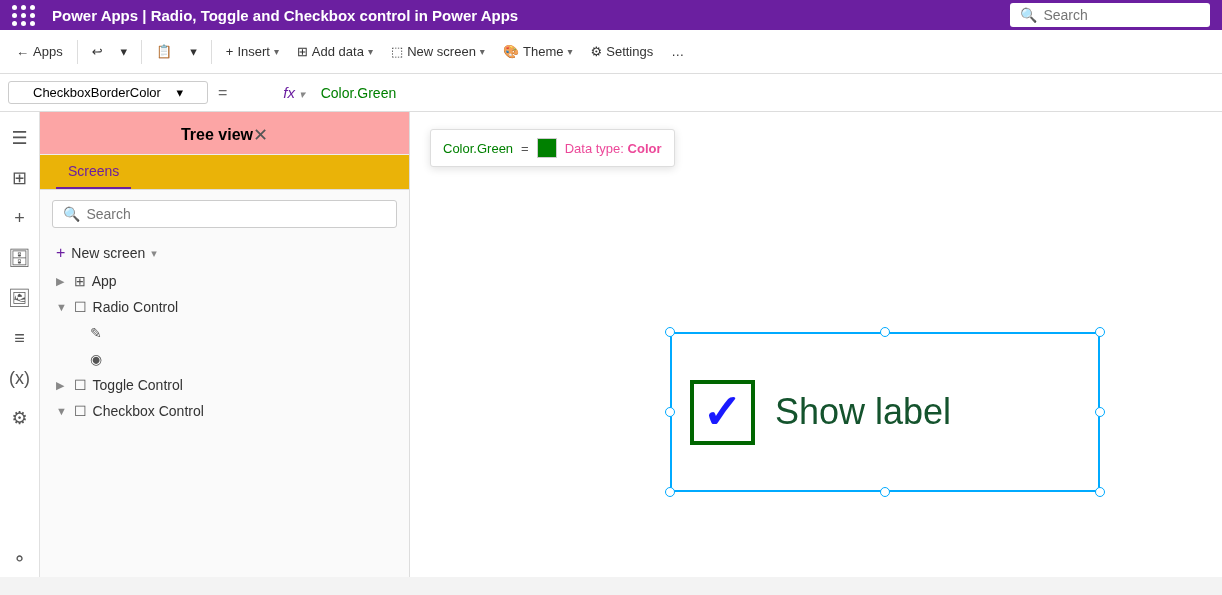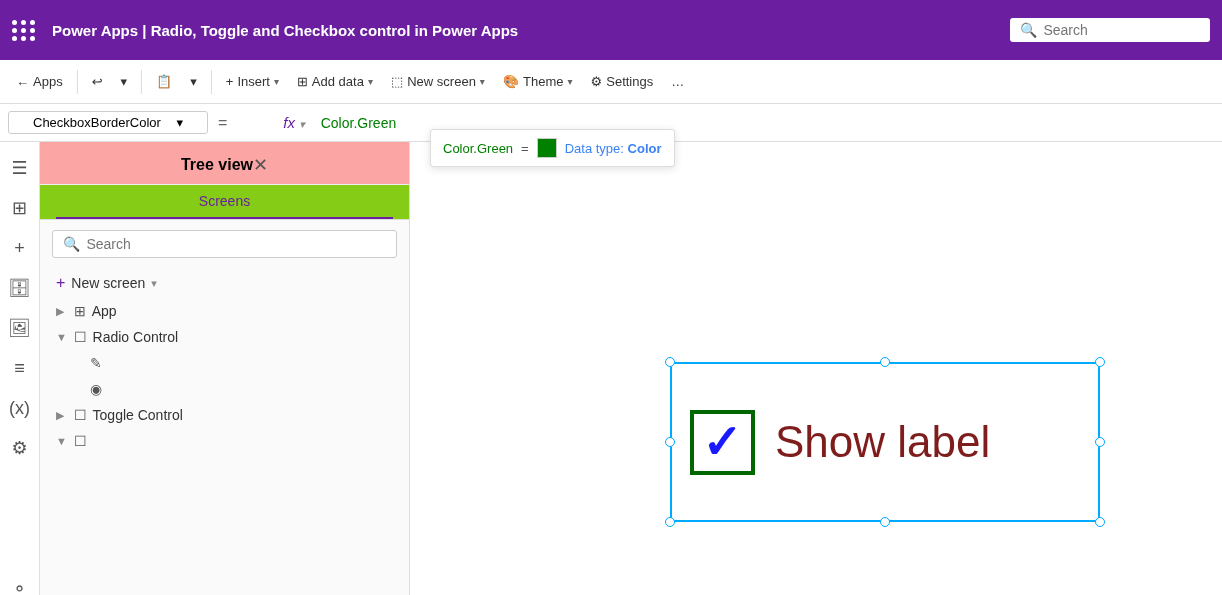--- a/index.html
+++ b/index.html
@@ -4,21 +4,21 @@
   <style>
     * { box-sizing: border-box; margin: 0; padding: 0; }
     body { font-family: 'Segoe UI', Arial, sans-serif; font-size: 14px; background: #f3f3f3; overflow: hidden; }
 
     
     .topbar {
       background: #6b1fa0;
       color: white;
       display: flex;
       align-items: center;
-      height: 60px;
+      height: 30px;
       padding: 0 12px;
       gap: 10px;
     }
     .topbar-dots {
       display: grid;
       grid-template-columns: repeat(3, 6px);
       gap: 3px;
       margin-right: 6px;
     }
     .dot { width: 5px; height: 5px; background: white; border-radius: 50%; }
@@ -111,21 +111,21 @@
       border-radius: 3px;
       padding: 8px 12px;
       display: flex;
       align-items: center;
       gap: 8px;
       font-size: 13px;
       box-shadow: 0 2px 8px rgba(0,0,0,0.12);
       z-index: 100;
     }
     .color-green-box { width: 20px; height: 20px; background: #008000; border: 1px solid #ccc; }
-    .data-type-text { color: #3b82f6; }
+    .data-type-text { color: #ec4899; }
 
     
     .main-layout {
       display: flex;
       height: calc(595px - 48px - 44px - 38px);
     }
 
     
     .sidebar-icons {
       width: 40px;
@@ -158,23 +158,22 @@
       justify-content: center;
       padding: 12px 16px 8px 16px;
       background: #fca5a5;
       border-bottom: 1px solid #eee;
     }
     .tree-title { font-size: 16px; font-weight: 600; }
     .tree-close { background: none; border: none; cursor: pointer; font-size: 18px; color: #555; }
     .tree-tabs {
       display: flex;
       padding: 0 16px;
-      background: #84cc16;
+      background: #eab308;
       border-bottom: 1px solid #ddd;
-      flex-direction: column;
     }
     .tree-tab {
       padding: 8px 12px;
       cursor: pointer;
       font-size: 14px;
       color: #555;
       border-bottom: 2px solid transparent;
       background: none;
       border-left: none;
       border-right: none;
@@ -278,22 +277,22 @@
       justify-content: center;
       flex-shrink: 0;
     }
     .checkmark {
       font-size: 48px;
       color: #1a1aff;
       font-weight: bold;
       line-height: 1;
     }
     .show-label-text {
-      font-size: 44px;
-      color: #7f1d1d;
+      font-size: 36px;
+      color: #14532d;
       font-weight: 400;
     }
   </style>
 </head>
 <body>
 
 <div class="topbar">
   <div class="topbar-dots">
     <div class="dot"></div>
       <div class="dot"></div>
@@ -440,20 +439,21 @@
 
       <div class="tree-item">
         <span class="expand-icon">▶</span>
         <span class="item-icon">☐</span>
         <span class="item-label">Toggle Control</span>
       </div>
 
       <div class="tree-item">
         <span class="expand-icon">▼</span>
         <span class="item-icon">☐</span>
+        <span class="item-label">Checkbox Control</span>
       </div>
     </div>
   </div>
 
   <div class="canvas-area">
     <div class="canvas-white"></div>
 
     <div class="widget-container">
       <div class="widget-border"></div>
       <div class="widget-handle tl"></div>

